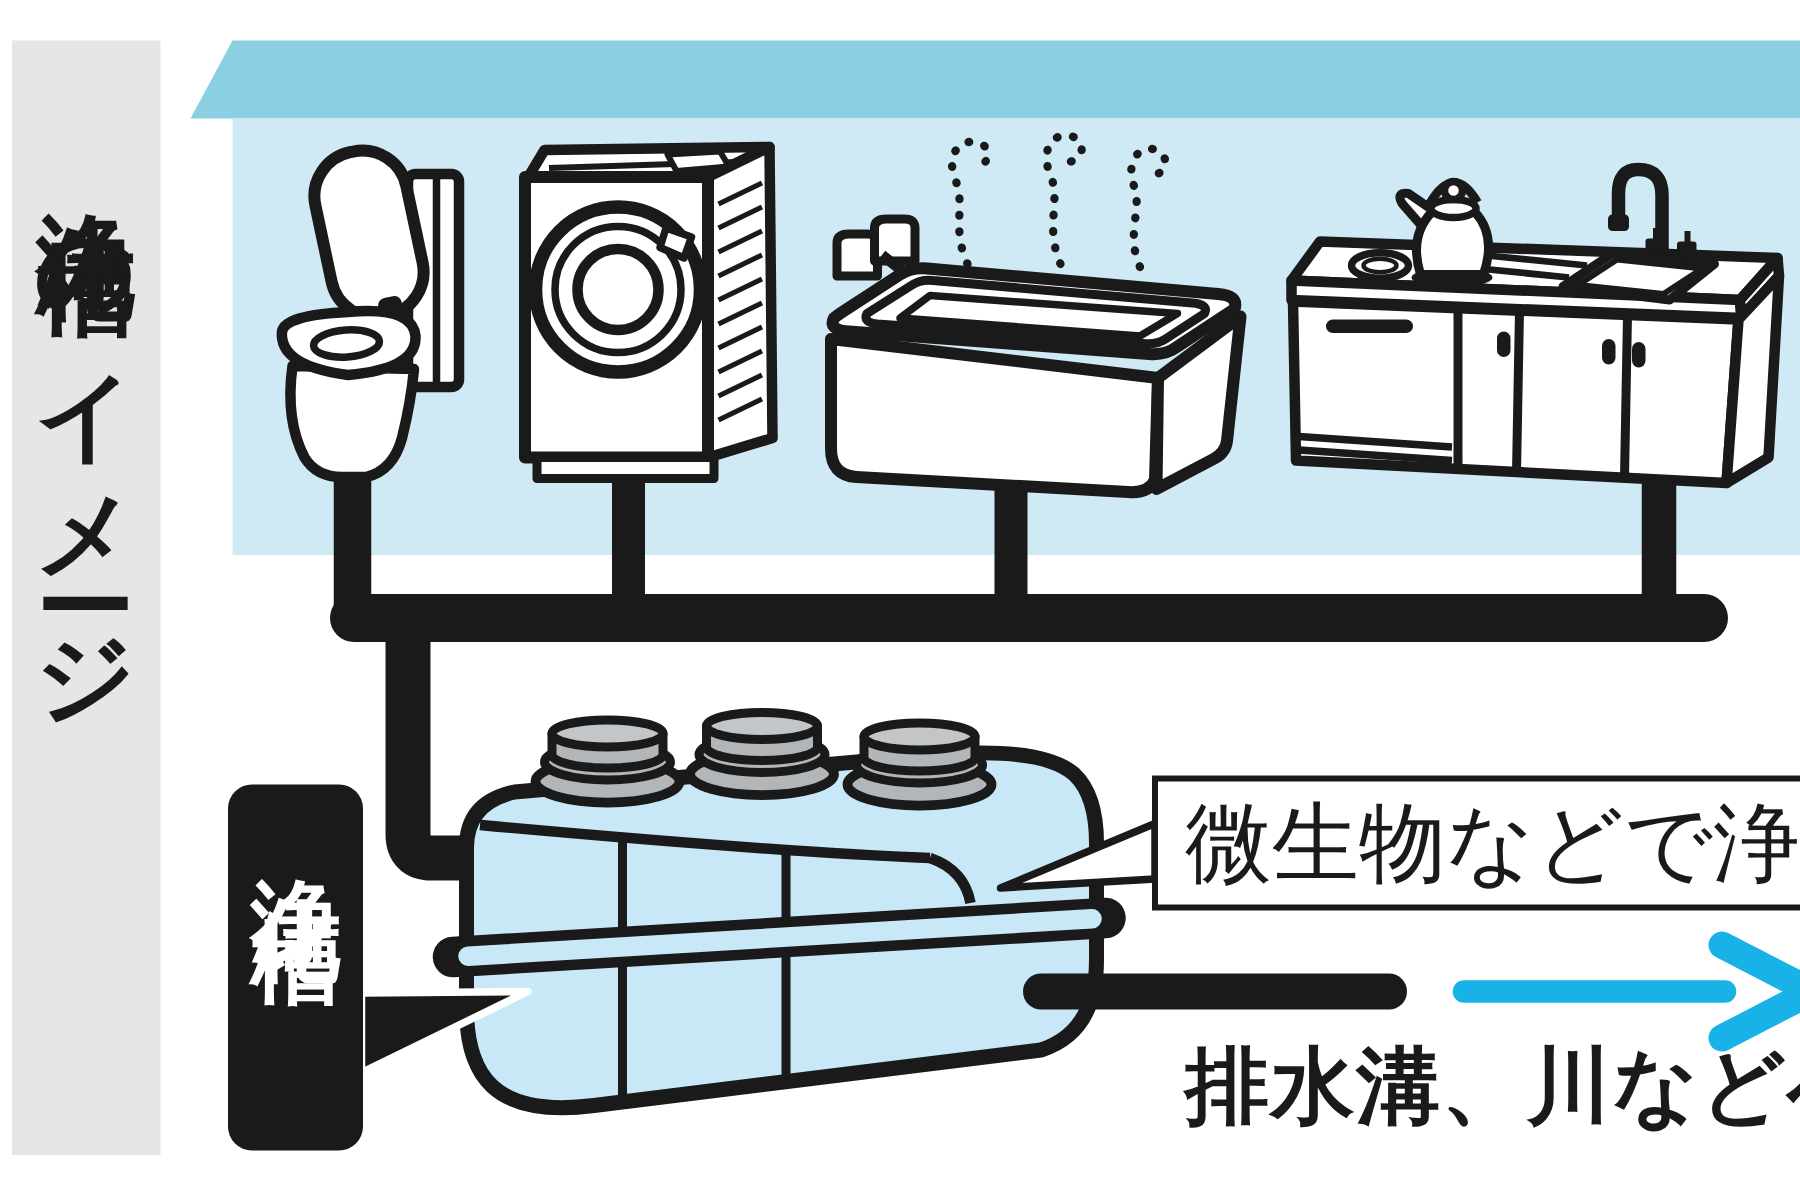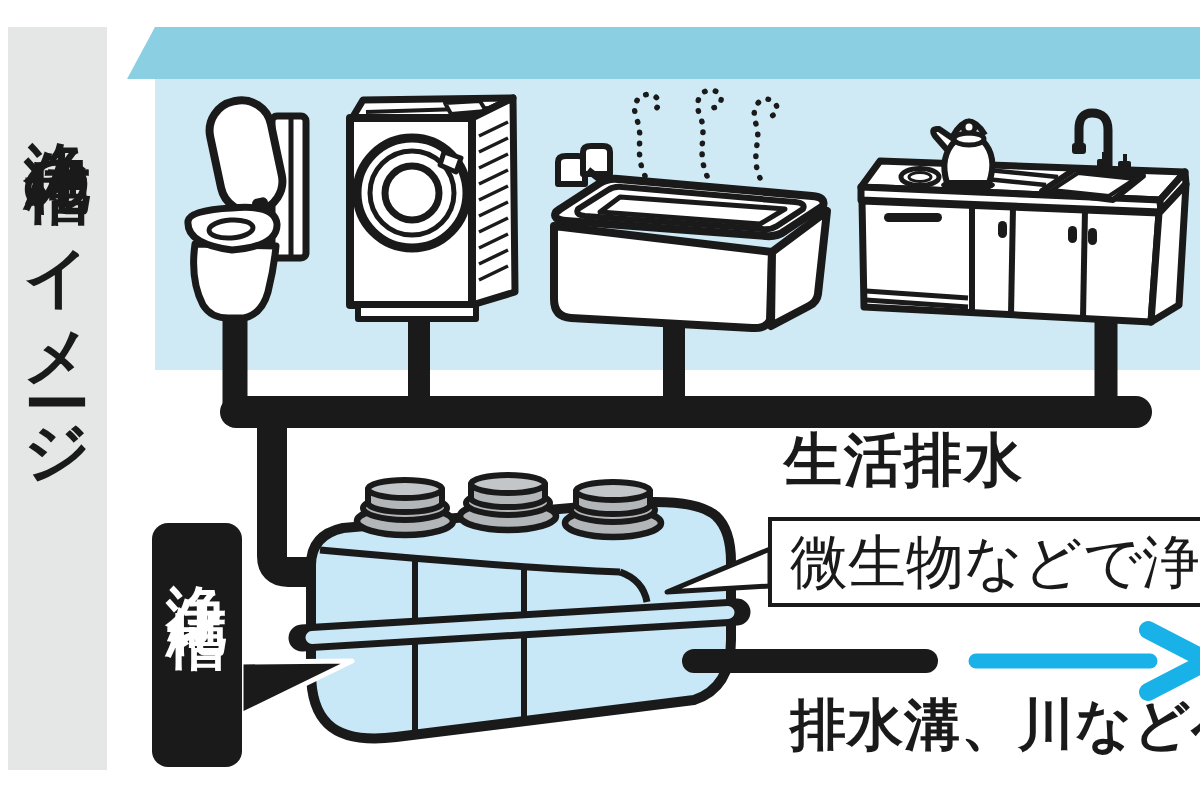--- a/index.html
+++ b/index.html
@@ -191,21 +191,20 @@
     </g>
 
     <polygon class="wedge" points="770,549 770,586 667,592" stroke-width="5" stroke-linejoin="round"></polygon>
     <polygon class="ptr" points="241,662 241,715 352,661" stroke-width="5" stroke-linejoin="round"></polygon>
   </svg>
 
   <div class="sidebar">
     <div class="vtext">浄化槽のイメージ</div>
   </div>
 
-  <div class="lbl-household">生活排水</div>
 
   <div class="callout">
     <div class="txt">微生物などで浄化</div>
   </div>
 
   <div class="tanklabel">
     <div class="vtext">浄化槽</div>
   </div>
 
   <div class="lbl-outflow">排水溝、川などへ</div>

